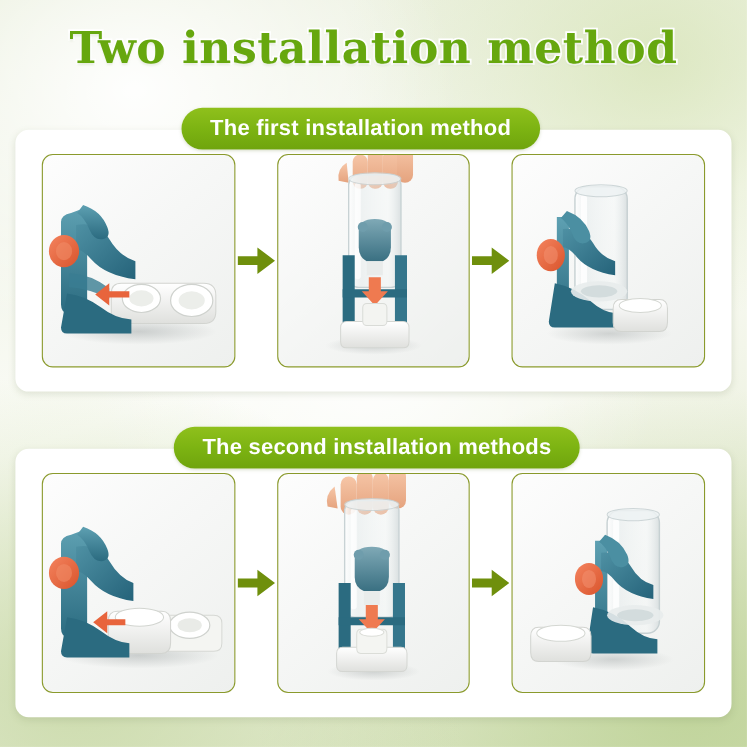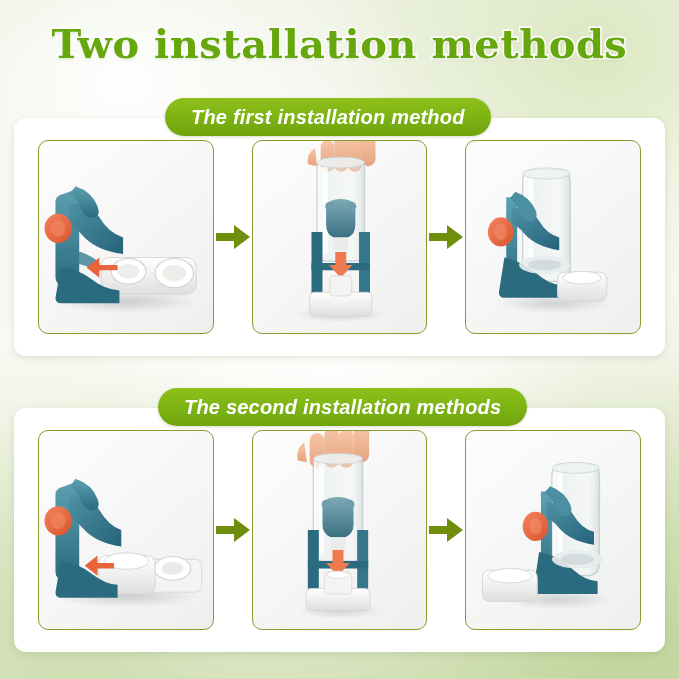--- a/index.html
+++ b/index.html
@@ -82,35 +82,34 @@
     font-weight: bold;
     font-size: 20px;
     letter-spacing: 0.2px;
     display: flex;
     align-items: center;
     justify-content: center;
     padding: 0 26px;
     box-shadow: 0 1px 3px rgba(90,120,40,0.25);
     white-space: nowrap;
     z-index: 5;
-    font-style: italic;
   }
   #badge-1 { left: 165px; top: 98px; }
   #badge-2 { left: 158px; top: 388px; }
 
   
   .art { position: absolute; inset: 0; }
   .art svg { width: 100%; height: 100%; display: block; }
 </style>
 </head>
 <body>
 
 <div id="page">
 
-  <div class="title">Two installation methods</div>
+  <div class="title">Two installation method</div>
 
   <div class="card" id="card-1">
     <div class="card-inner">
 
       <div class="panel">
         <div class="art">
           <svg viewBox="0 0 190 195" preserveAspectRatio="xMidYMid meet">
             <defs>
               <linearGradient id="tealA" x1="0" y1="0" x2="1" y2="1">
                 <stop offset="0" stop-color="#4e90a3"></stop>

